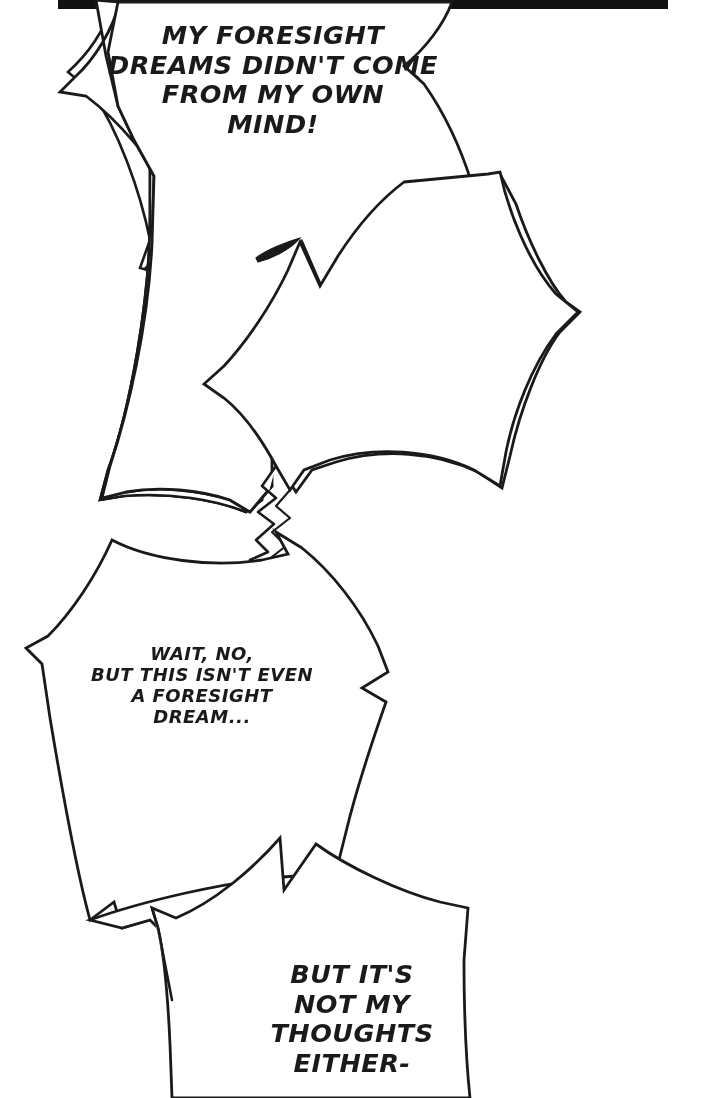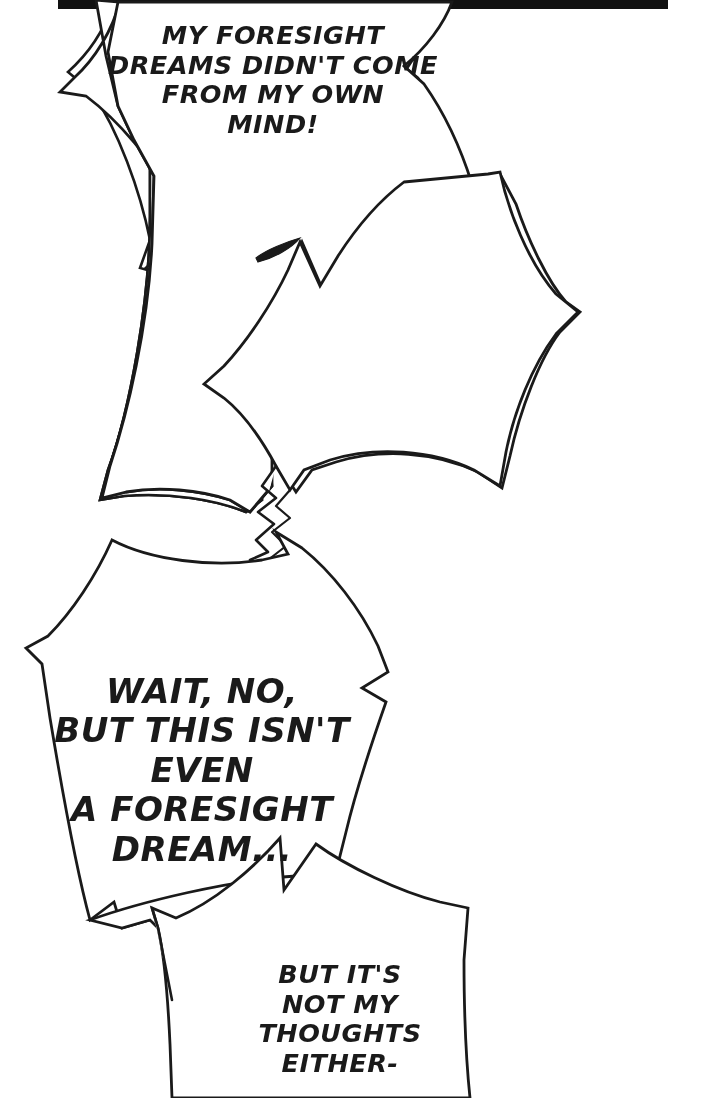--- a/index.html
+++ b/index.html
@@ -45,26 +45,26 @@
     font-size: 25.5px;
   }
   #bubble-2-text {
     left: 270px;
     top: 293px;
     width: 270px;
     font-size: 25.5px;
   }
   #bubble-3-text {
     left: 52px;
-    top: 672px;
+    top: 644px;
     width: 300px;
-    font-size: 34px;
+    font-size: 18px;
   }
   #bubble-4-text {
-    left: 240px;
+    left: 252px;
     top: 960px;
     width: 200px;
     font-size: 25.5px;
     font-style: italic;
   }
 </style>
 </head>
 <body>
 
 <div id="panel">

